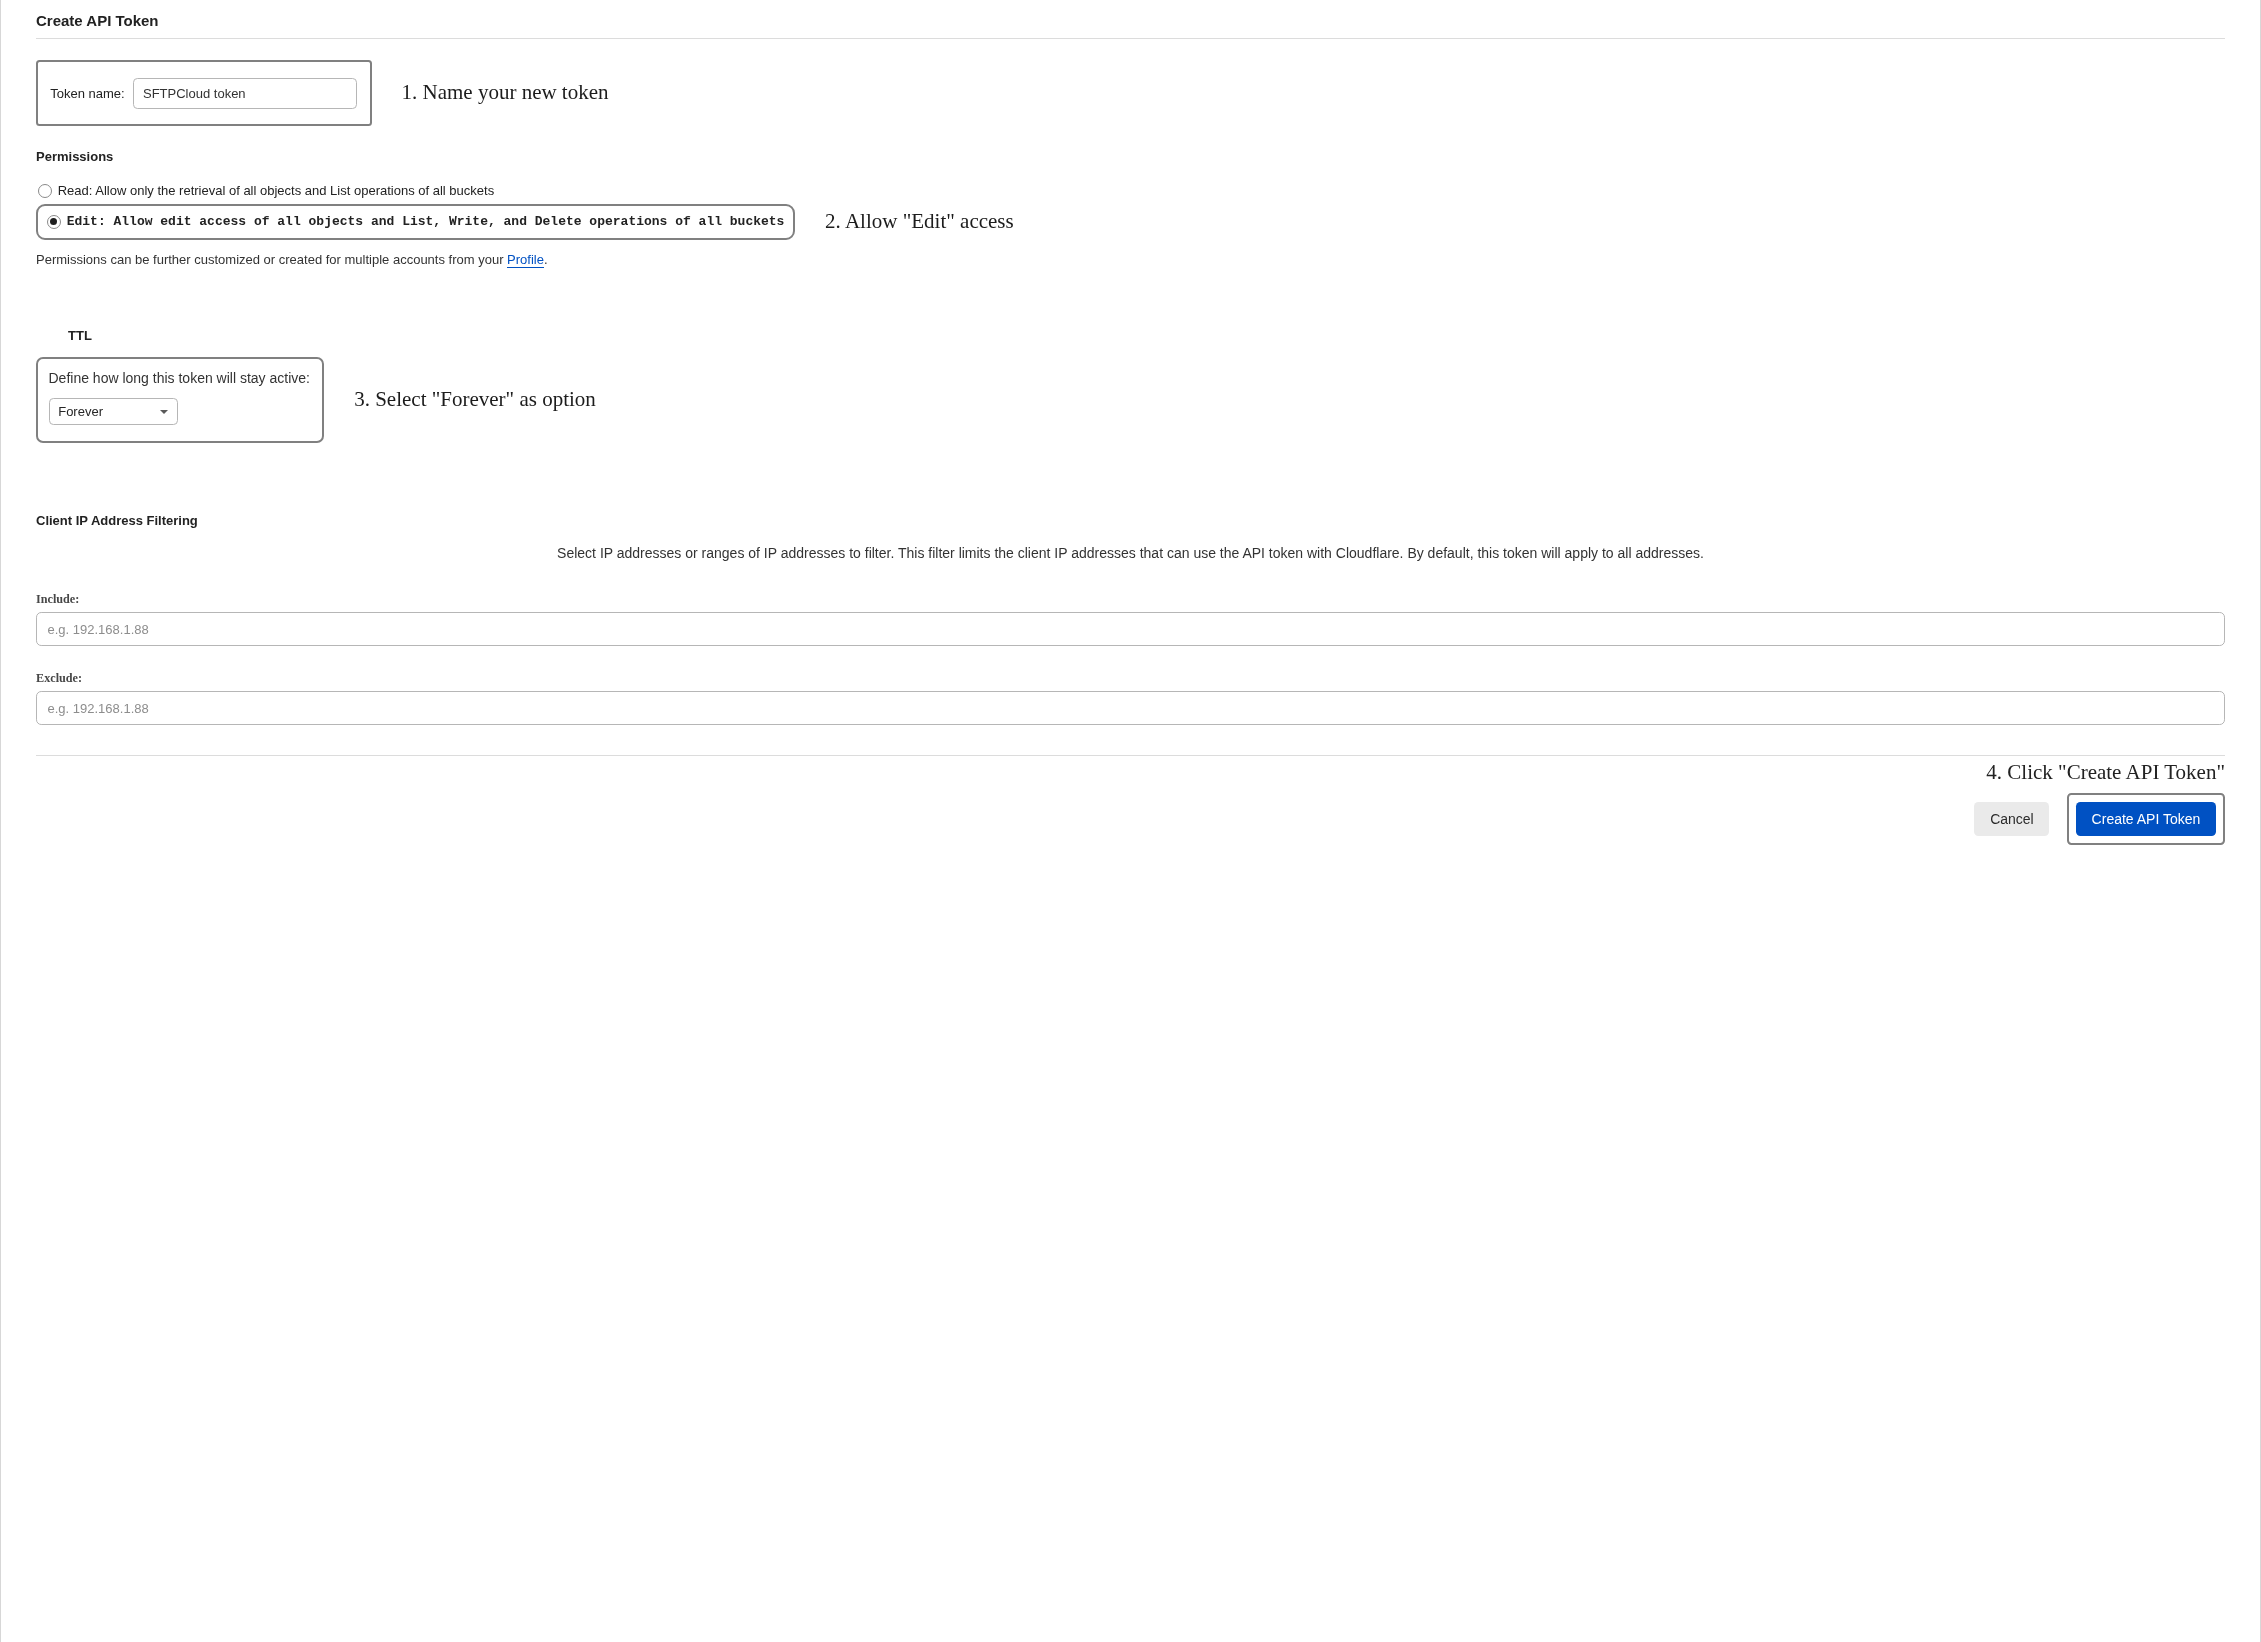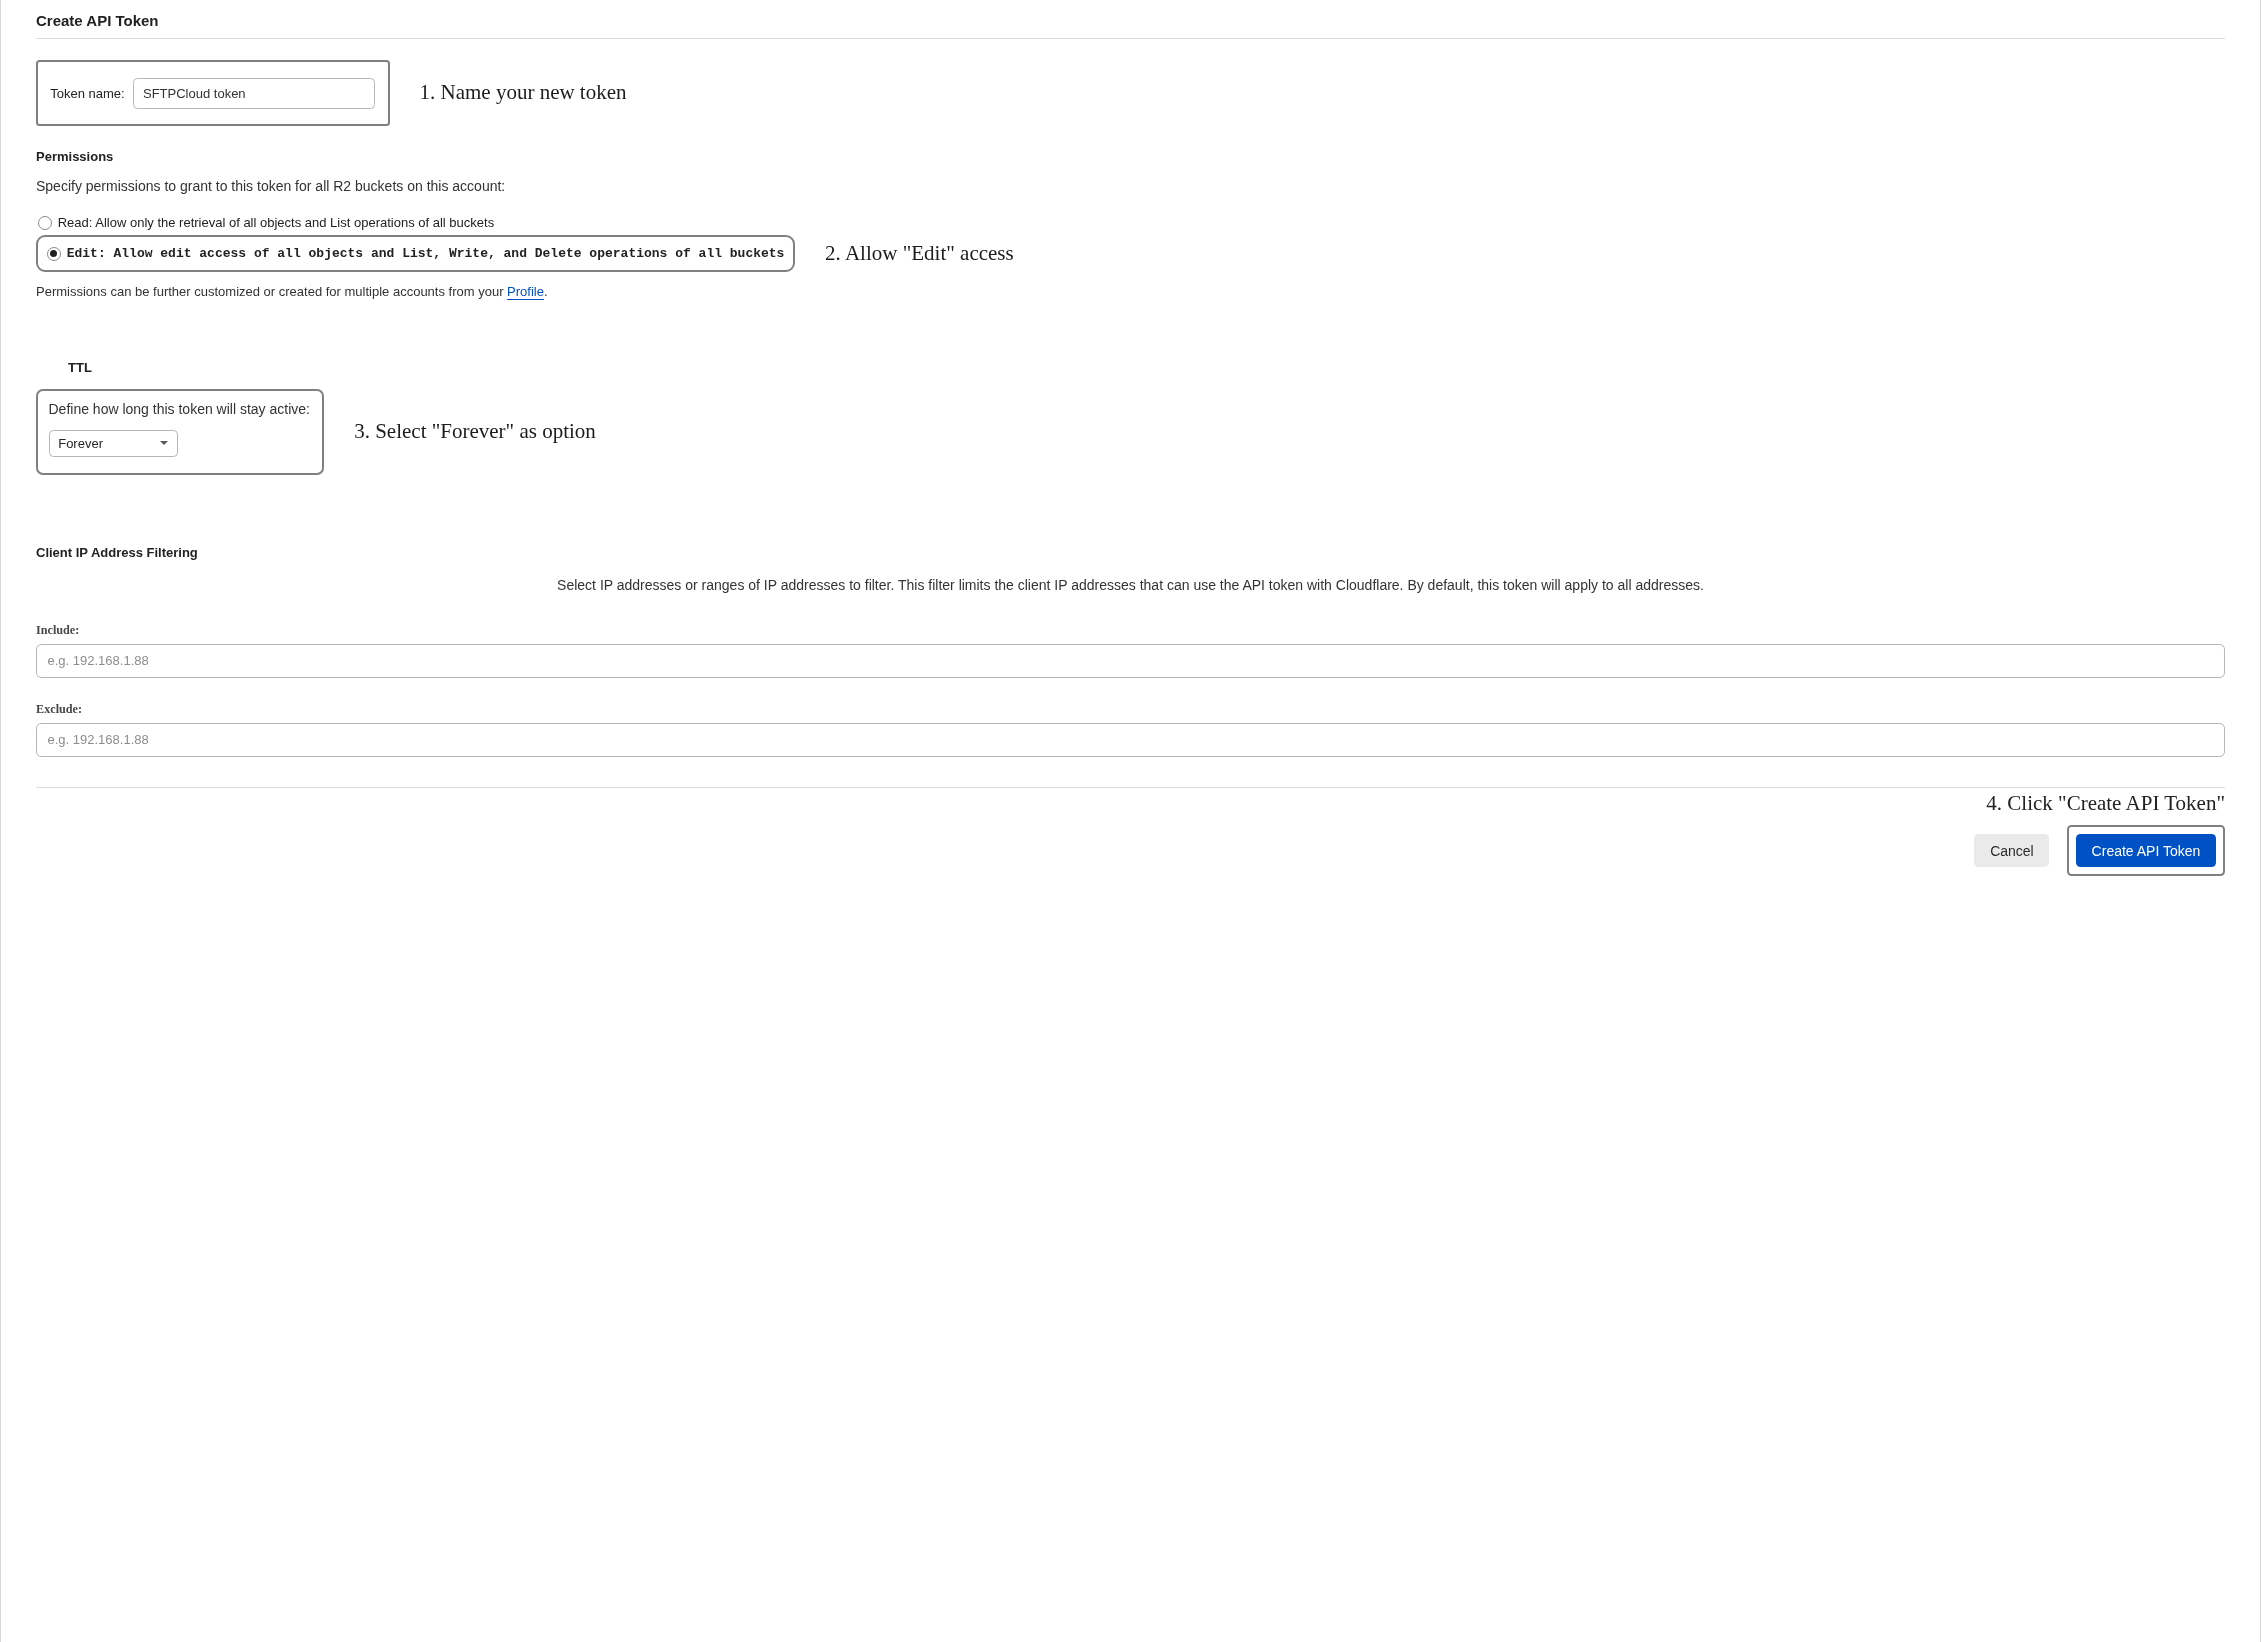--- a/index.html
+++ b/index.html
@@ -38,21 +38,21 @@
     font-family: Georgia, "Times New Roman", serif;
     font-size: 21px;
     color: #1c1c1c;
     line-height: 1.2;
   }
 
   
   .token-name-box { display: flex; align-items: center; gap: 8.7px; }
   .token-name-box label { font-size: 13px; color: #222; }
   .token-name-input {
-    width: 242px;
+    width: 224px;
     padding: 7px 8.7px;
     font-size: 13px;
     border: 0.9px solid #b6b6b6;
     border-radius: 4.4px;
     color: #333;
   }
 
   
   .section-heading {
     font-size: 13px;
@@ -199,21 +199,20 @@
     <div class="hl-box">
       <div class="token-name-box">
         <label>Token name:</label>
         <input class="token-name-input" type="text" value="SFTPCloud token" style="">
       </div>
     </div>
     <div class="annot">1. Name your new token</div>
   </div>
 
   <div class="section-heading">Permissions</div>
-  <div class="section-desc">Specify permissions to grant to this token for all R2 buckets on this account:</div>
 
   <div class="radio-line">
     <span class="radio-circle"></span>
     <span>Read: Allow only the retrieval of all objects and List operations of all buckets</span>
   </div>
 
   <div class="row" style="align-items:center;">
     <div class="radio-row-hl">
       <div class="radio-line" style="padding:3.5px 0;">
         <span class="radio-circle checked"></span>

